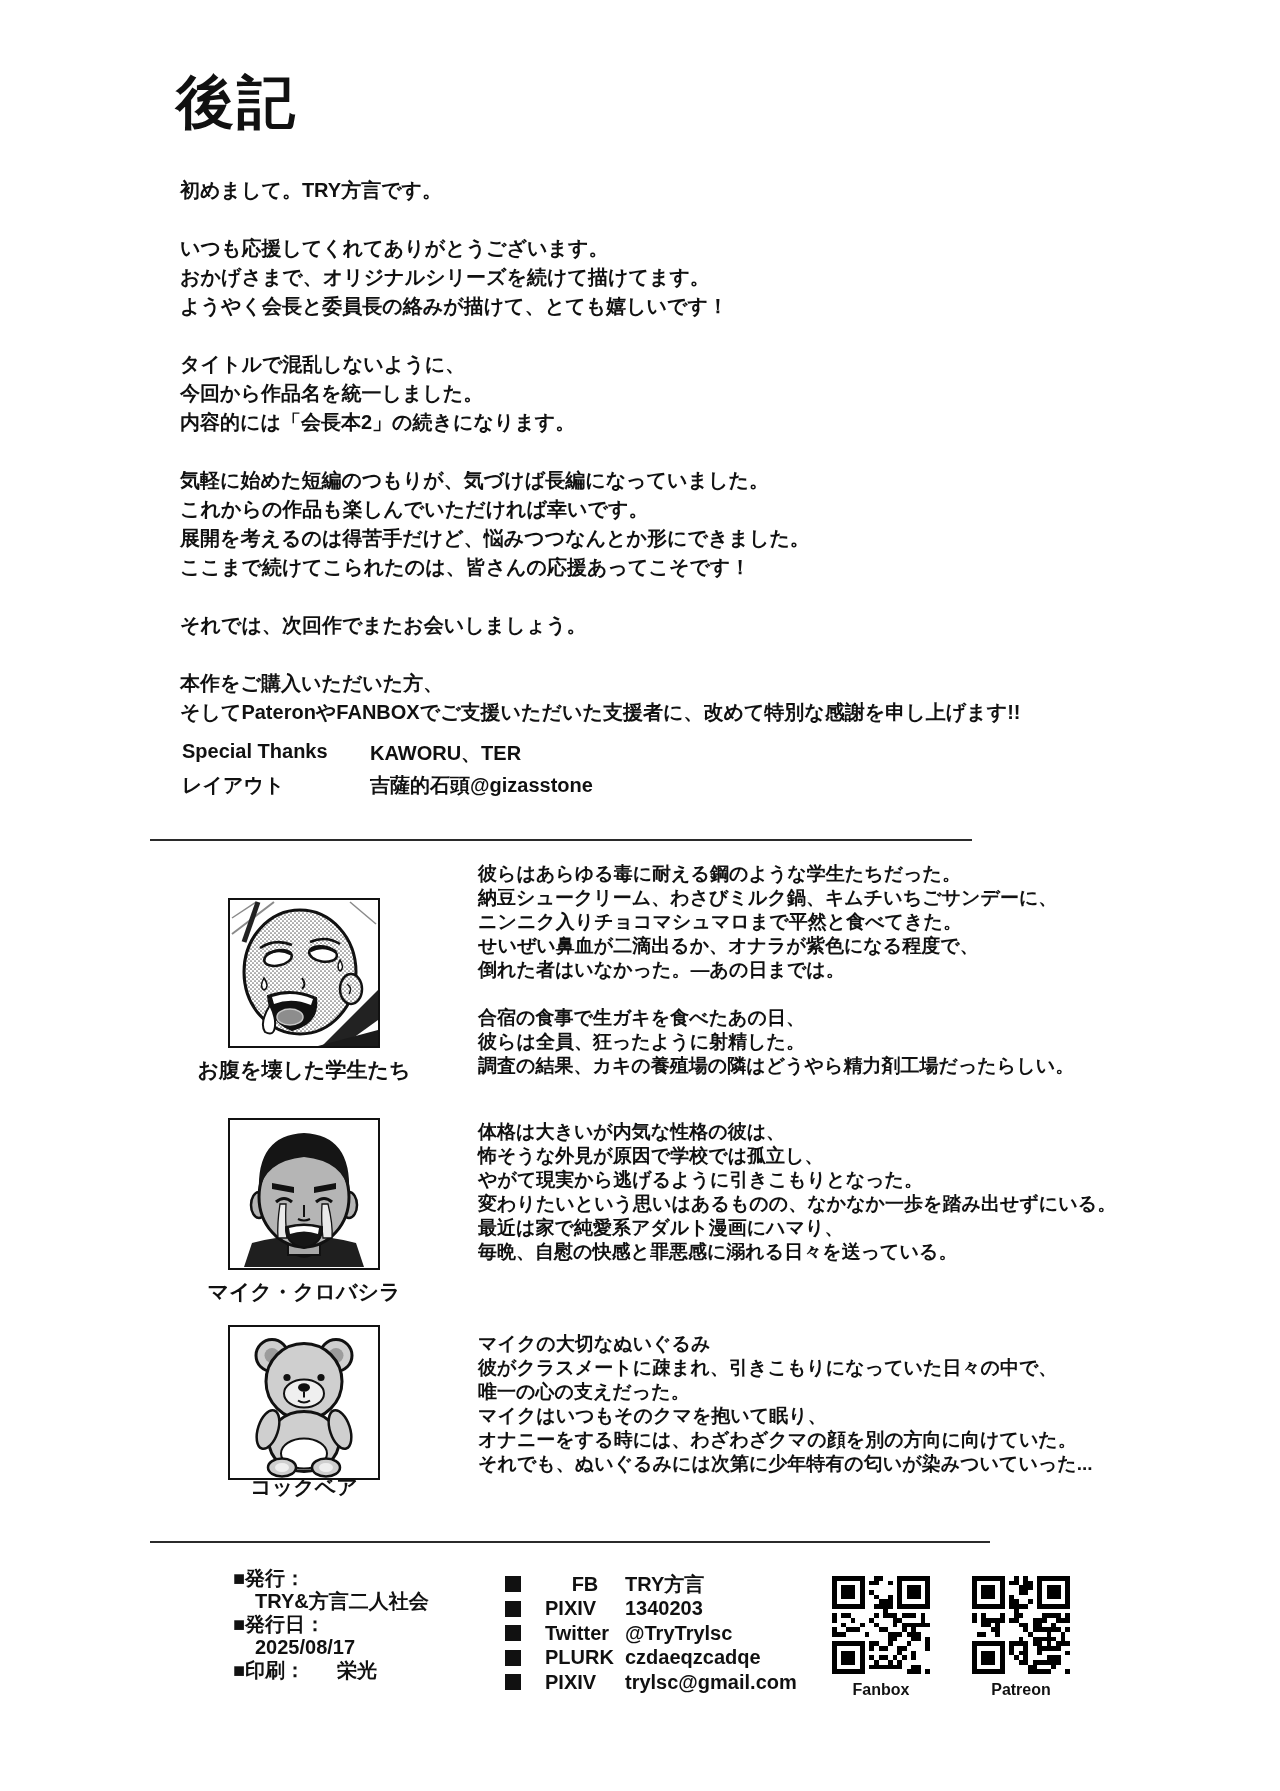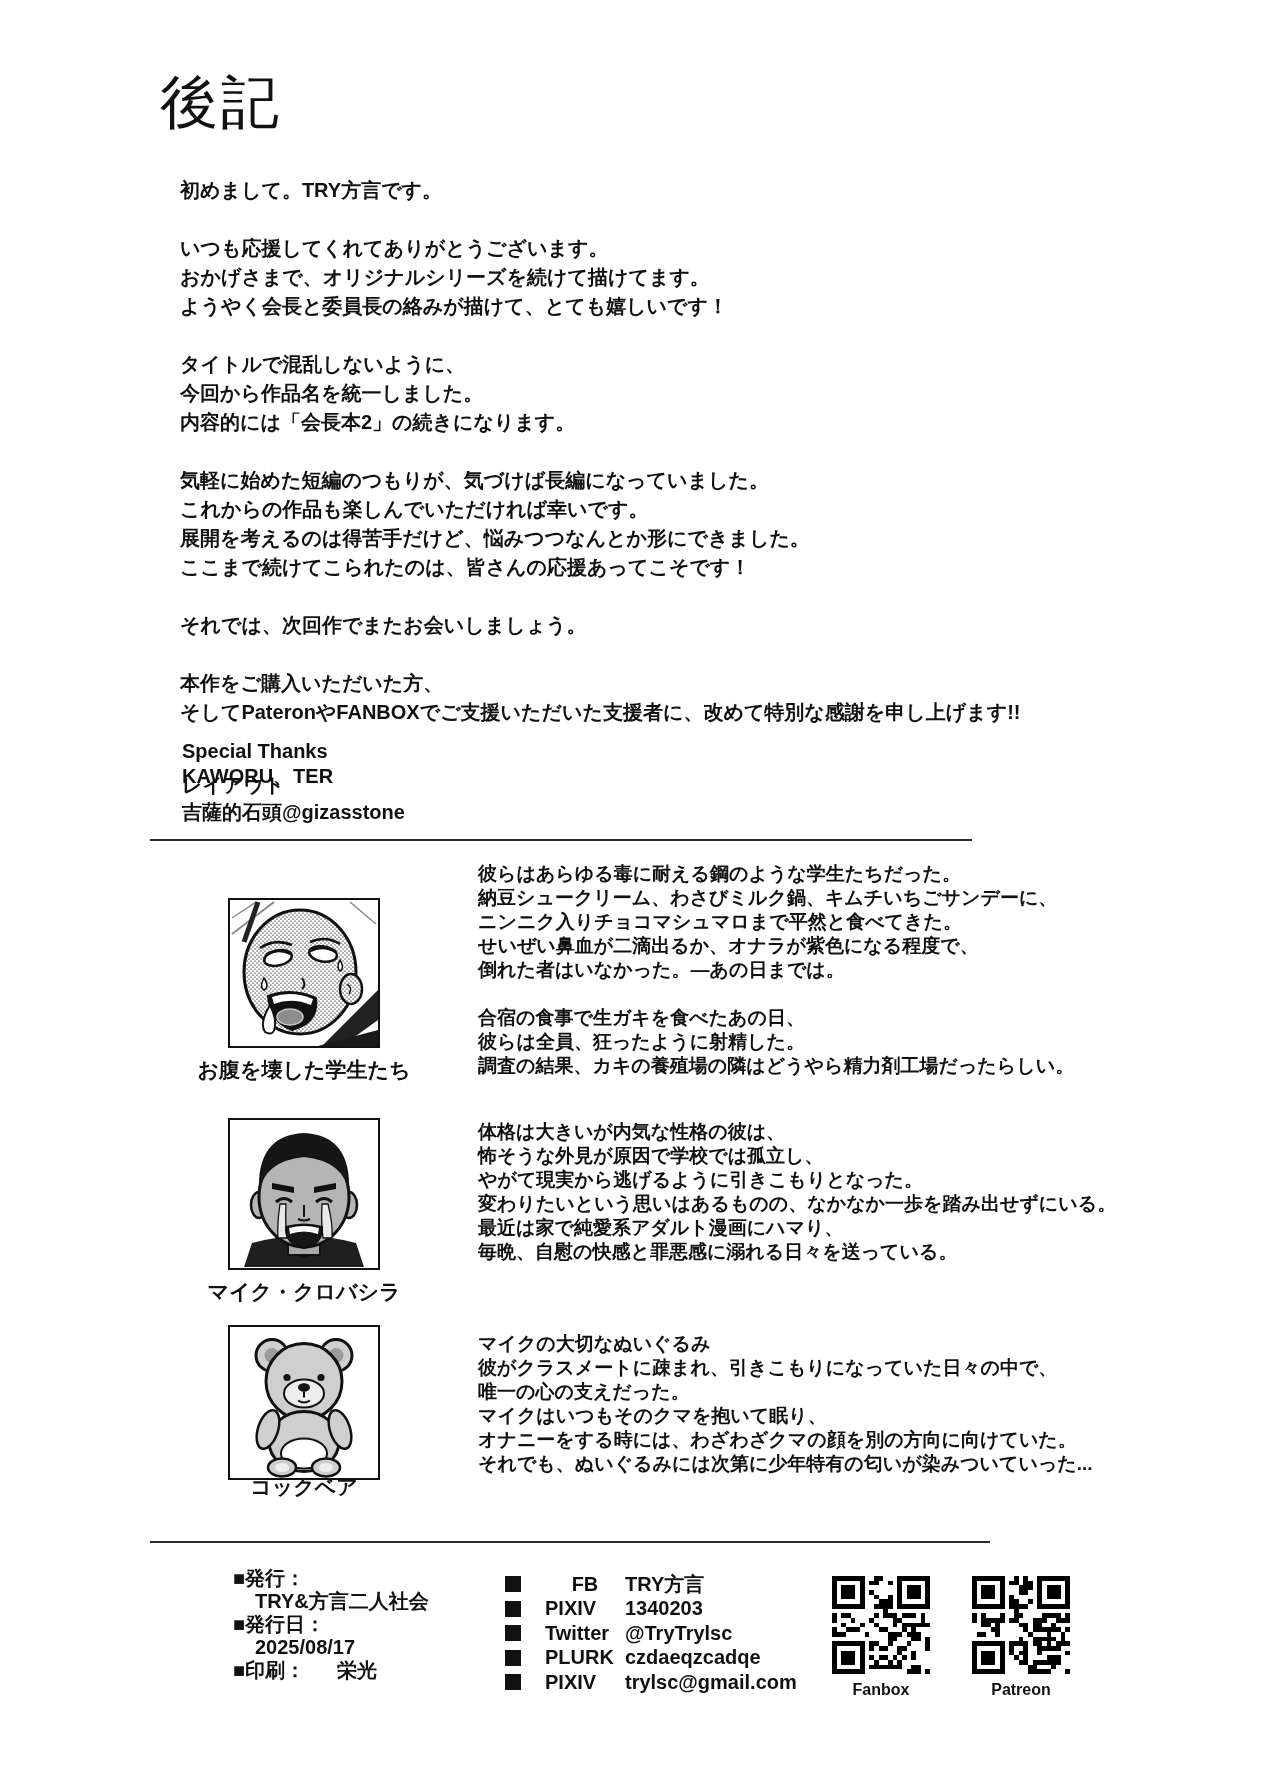--- a/index.html
+++ b/index.html
@@ -2,30 +2,30 @@
 <html><head>
 <meta charset="utf-8">
 <style>
   html,body{margin:0;padding:0;background:#e8e8e8;}
   .page{
     position:relative;width:1280px;height:1791px;background:#ffffff;
     font-family:"Liberation Sans","DejaVu Sans",sans-serif;color:#111;
     margin:0 auto;overflow:hidden;
   }
   .page-title{
-    position:absolute;left:160px;top:64px;
-    font-size:58px;font-weight:normal;letter-spacing:3px;
+    position:absolute;left:176px;top:64px;
+    font-size:58px;font-weight:bold;letter-spacing:3px;
   }
   .afterword-text{
     position:absolute;left:180px;top:176px;
     font-size:20px;line-height:29px;font-weight:600;
     white-space:pre-line;width:1010px;
   }
   .credits{position:absolute;left:182px;top:740px;font-size:20px;font-weight:600;}
-  .credits-row{display:flex;height:32px;flex-direction:column;}
+  .credits-row{display:flex;height:32px;}
   .credits-label{width:188px;}
   .divider{position:absolute;height:2px;background:#2b2b2b;}
   #divider-1{left:150px;top:839px;width:822px;}
   #divider-2{left:150px;top:1541px;width:840px;}
   .char-thumb{
     position:absolute;left:228px;width:152px;border:2px solid #111;
     background:#fff;box-sizing:border-box;
   }
   .char-thumb svg{display:block;width:100%;height:100%;}
   #thumb-1{top:898px;height:150px;}

